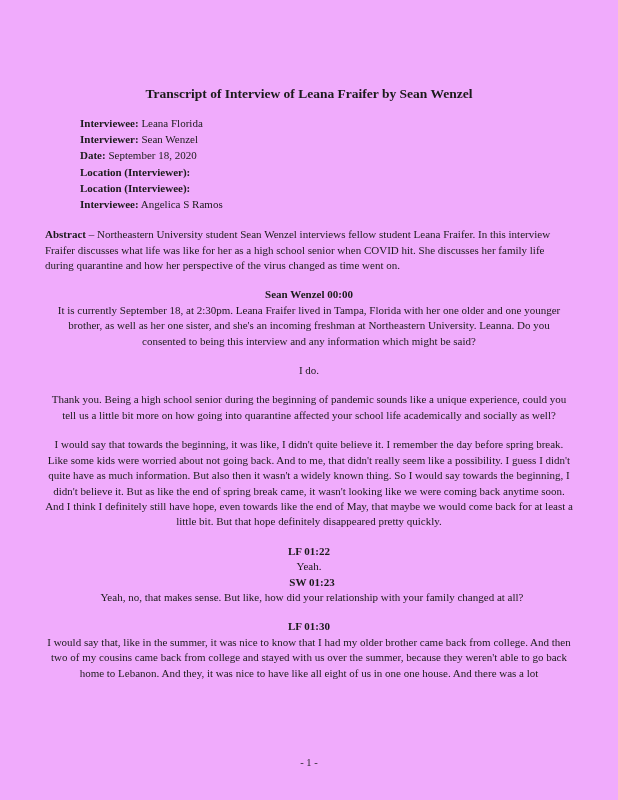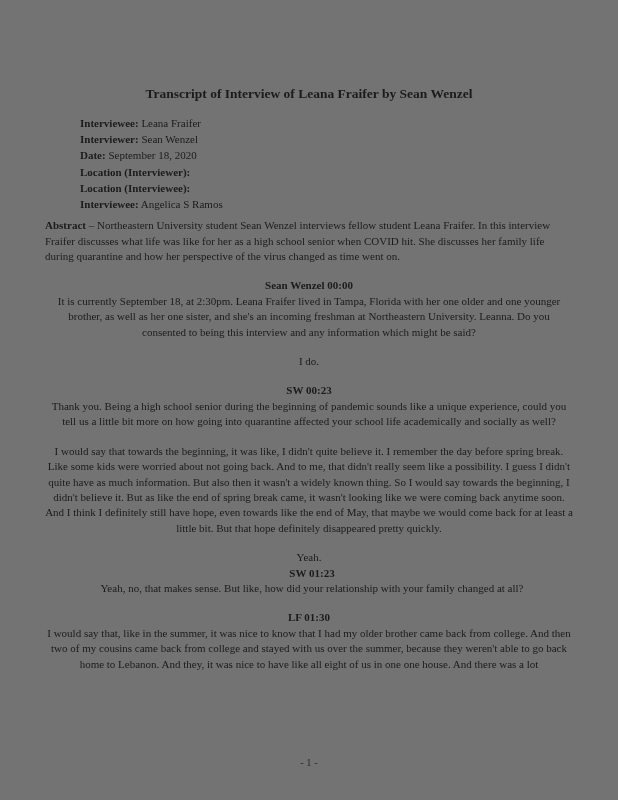--- a/index.html
+++ b/index.html
@@ -7,42 +7,42 @@
     padding: 0;
     background: #ffffff;
   }
   .page {
     position: relative;
     width: 618px;
     height: 800px;
     margin: 0 auto;
     box-sizing: border-box;
     padding: 0 45px;
-    background: #737373;
+    background: #f0abfc;
     color: #1b1b1b;
     font-family: "Liberation Serif", "DejaVu Serif", serif;
     font-size: 11px;
     line-height: 15.4px;
     overflow: hidden;
   }
   .doc-title {
     margin: 0;
     padding-top: 85px;
     font-size: 13.5px;
     line-height: 17px;
     font-weight: bold;
     text-align: center;
   }
   .meta {
     margin-top: 13px;
     line-height: 16.2px;
   }
   .meta-row strong { font-weight: bold; margin-left: 35px; }
   .abstract {
-    margin: 6px 0 0 0;
+    margin: 15px 0 0 0;
   }
   .abstract strong { font-weight: bold; }
   .block {
     margin: 14px 0 0 0;
     text-align: center;
   }
   .block.tight {
     margin-top: 0;
     margin-left: 6px;
   }
@@ -65,21 +65,21 @@
 </head>
 <body>
 
 <div class="page">
 
   <h1 class="doc-title">Transcript of Interview of Leana Fraifer by Sean Wenzel</h1>
 
   <div class="meta">
     <div class="meta-row">
       <strong>Interviewee:</strong>
-      <span>Leana Fraifer</span>
+      <span>Leana Florida</span>
     </div>
     <div class="meta-row">
       <strong>Interviewer:</strong>
       <span>Sean Wenzel</span>
     </div>
     <div class="meta-row">
       <strong>Date:</strong>
       <span>September 18, 2020</span>
     </div>
     <div class="meta-row">
@@ -104,29 +104,29 @@
   <div class="block">
     <div class="speaker">Sean Wenzel 00:00</div>
     <p class="speech">It is currently September 18, at 2:30pm. Leana Fraifer lived in Tampa, Florida with her one older and one younger brother, as well as her one sister, and she's an incoming freshman at Northeastern University. Leanna. Do you consented to being this interview and any information which might be said?</p>
   </div>
 
   <div class="block">
     <p class="speech">I do.</p>
   </div>
 
   <div class="block">
-    <div class="speaker">SW 00:23</div>
     <p class="speech">Thank you. Being a high school senior during the beginning of pandemic sounds like a unique experience, could you tell us a little bit more on how going into quarantine affected your school life academically and socially as well?</p>
   </div>
 
   <div class="block">
     <p class="speech">I would say that towards the beginning, it was like, I didn't quite believe it. I remember the day before spring break. Like some kids were worried about not going back. And to me, that didn't really seem like a possibility. I guess I didn't quite have as much information. But also then it wasn't a widely known thing. So I would say towards the beginning, I didn't believe it. But as like the end of spring break came, it wasn't looking like we were coming back anytime soon. And I think I definitely still have hope, even towards like the end of May, that maybe we would come back for at least a little bit. But that hope definitely disappeared pretty quickly.</p>
   </div>
 
   <div class="block">
+    <div class="speaker">LF 01:22</div>
     <p class="speech">Yeah.</p>
   </div>
 
   <div class="block tight">
     <div class="speaker">SW 01:23</div>
     <p class="speech">Yeah, no, that makes sense. But like, how did your relationship with your family changed at all?</p>
   </div>
 
   <div class="block">
     <div class="speaker">LF 01:30</div>

